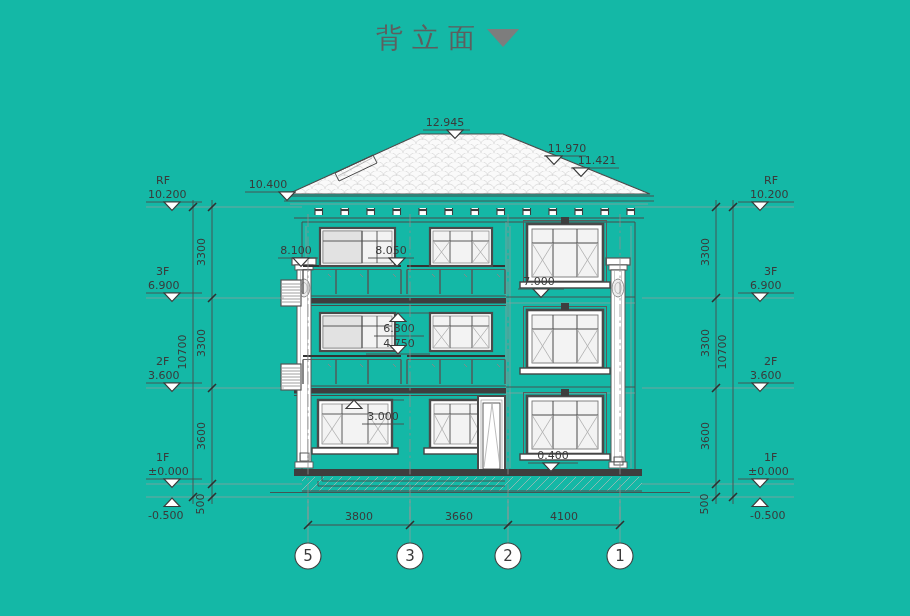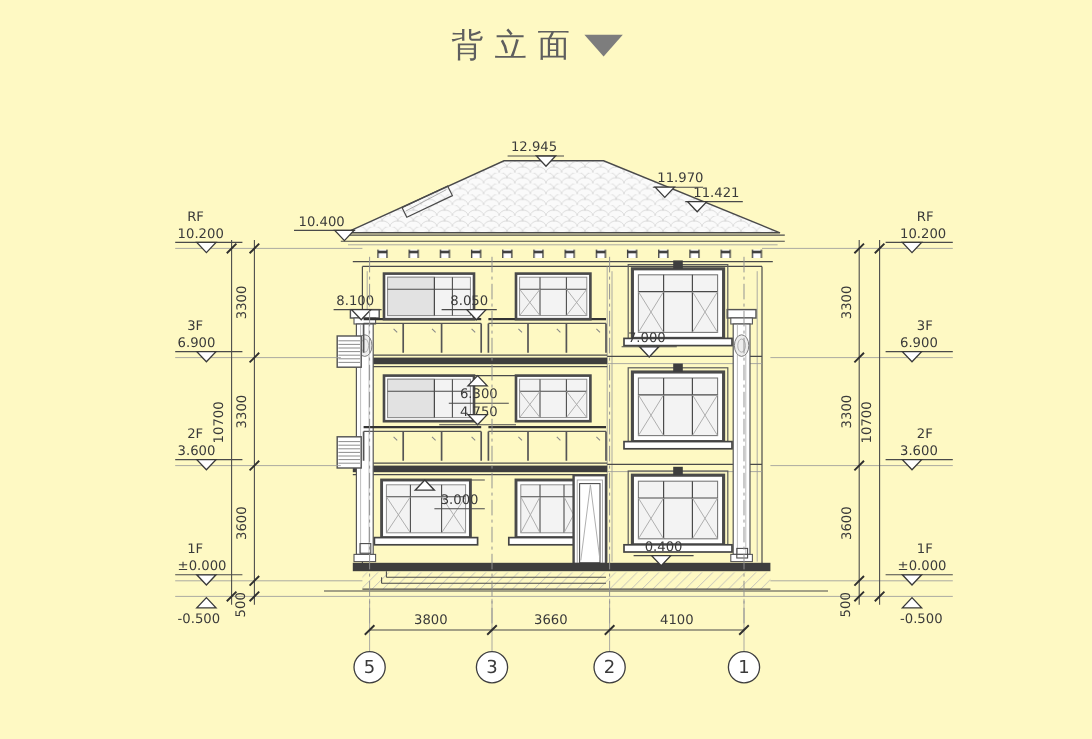--- a/index.html
+++ b/index.html
@@ -1,16 +1,16 @@
 <!DOCTYPE html>
 <html><head>
 <meta charset="utf-8">
 <style>
   html,body{margin:0;padding:0;background:#fff;}
-  .page{position:relative;width:910px;height:616px;background:#fef9c3;overflow:hidden;
+  .page{position:relative;width:910px;height:616px;background:#14b8a6;overflow:hidden;
         font-family:"DejaVu Sans",sans-serif;}
   svg{display:block;}
   
   .t-dim{font-family:"DejaVu Sans",sans-serif;font-size:11px;fill:#3a3a3a;}
   .t-c{text-anchor:middle;}
   .t-axis{font-family:"DejaVu Sans",sans-serif;font-size:15px;fill:#3a3a3a;text-anchor:middle;}
   .t-title{font-family:"DejaVu Sans",sans-serif;font-size:27px;fill:#5e5e5e;letter-spacing:9px;text-anchor:middle;}
   
   .s1{stroke:#4a4a4a;stroke-width:1;fill:none;}
   .s09{stroke:#4a4a4a;stroke-width:.9;fill:none;}

